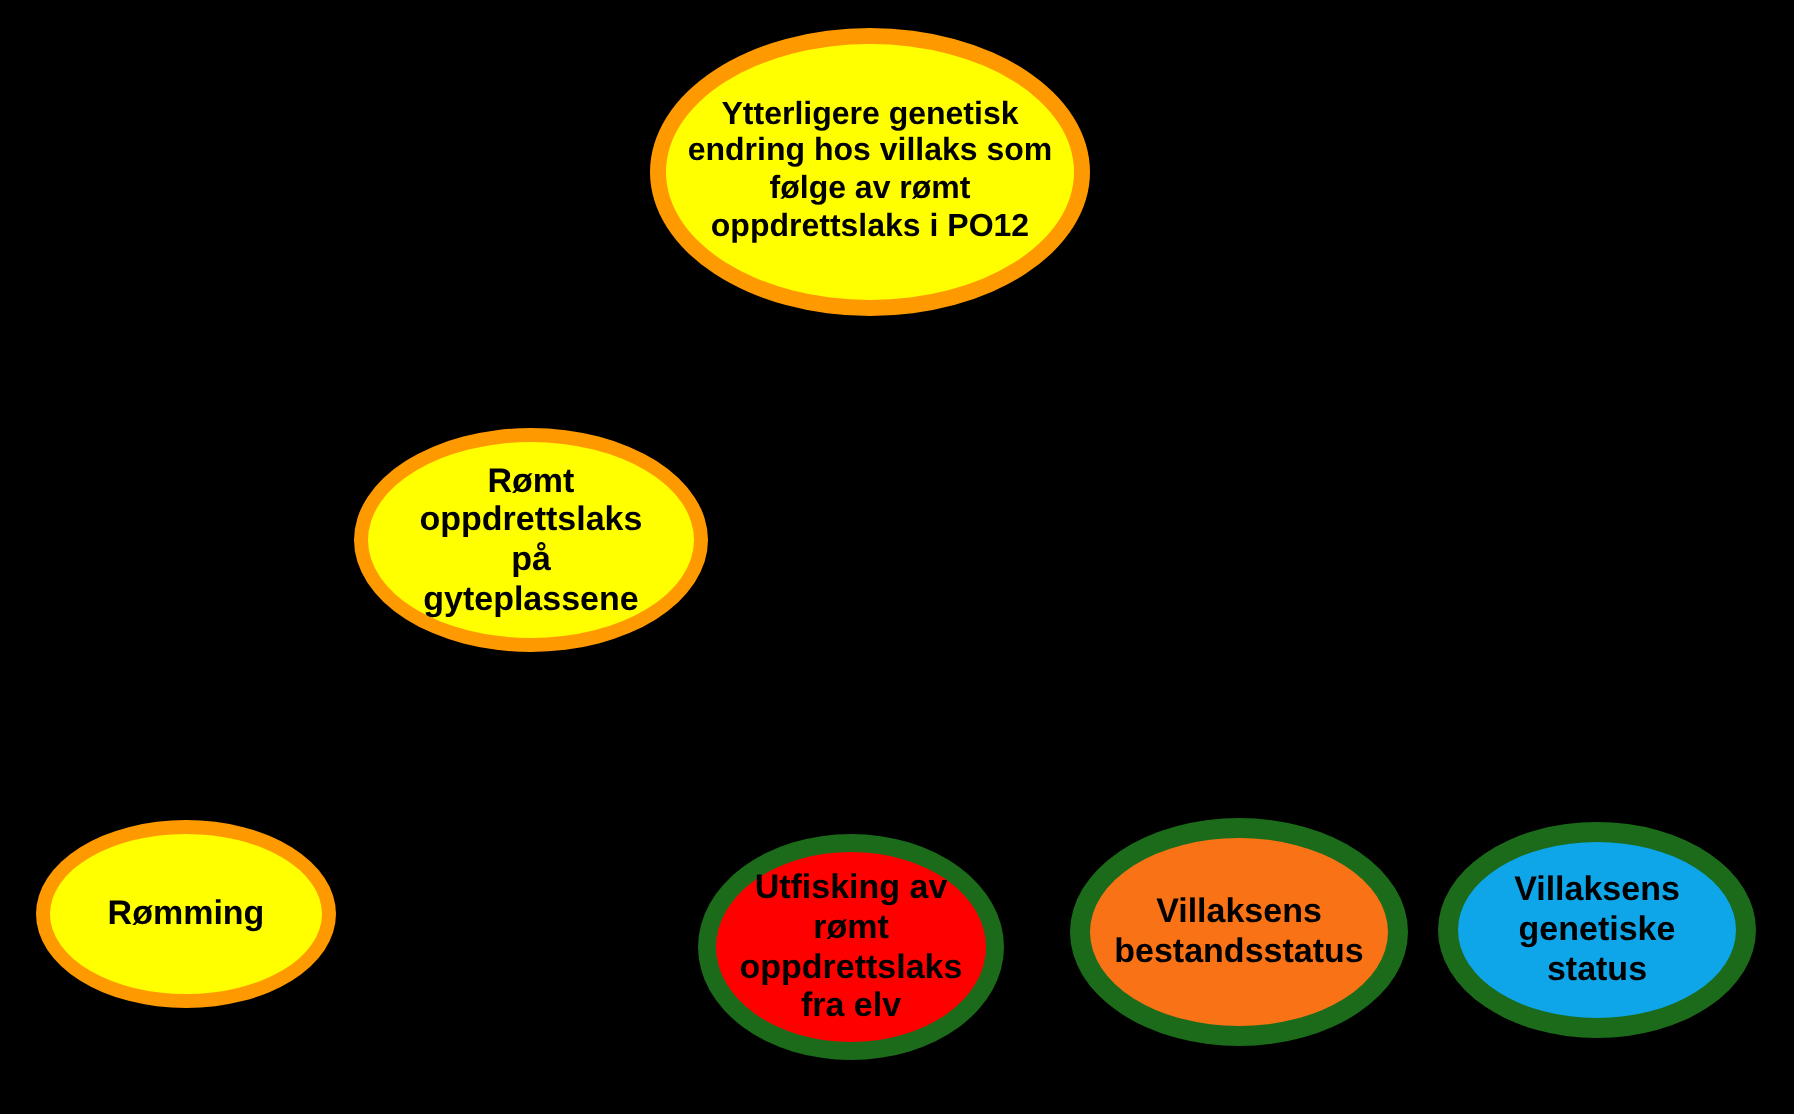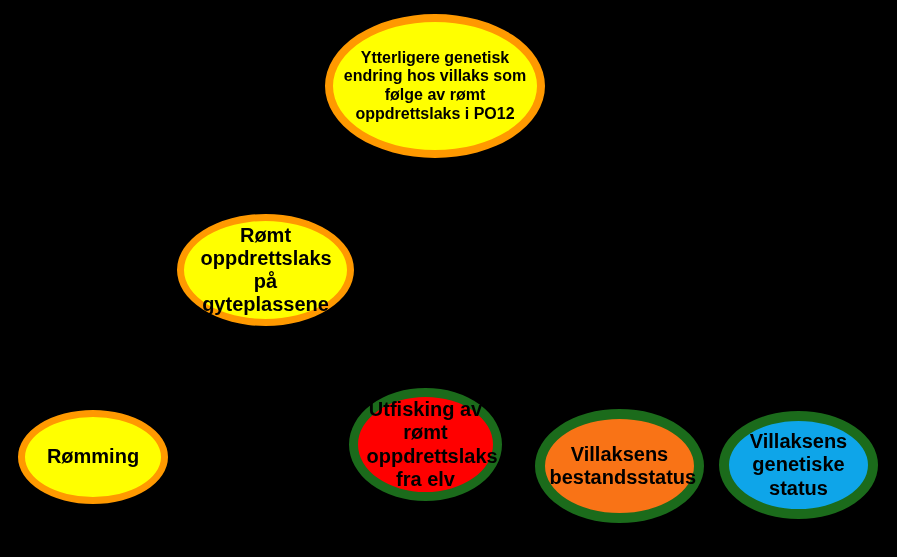--- a/index.html
+++ b/index.html
@@ -25,36 +25,36 @@
     box-sizing: border-box;
     border-style: solid;
     border-radius: 50%;
     display: flex;
     align-items: center;
     justify-content: center;
     text-align: center;
     font-weight: bold;
     color: #000000;
     line-height: 1.16;
-    font-size: 20px;
+    font-size: 17px;
   }
   .label { display: block; }
 
   
   .n0 { left: 325px; top: 14px;  width: 220px; height: 144px; border-width: 8px;  font-size: 16px; }
   .n0 .label { width: 185px; }
   .n1 { left: 177px; top: 214px; width: 177px; height: 112px; border-width: 7px; }
   .n1 .label { width: 130px; }
   .n2 { left: 541px; top: 211px; width: 173px; height: 113px; border-width: 8px; }
   .n2 .label { width: 150px; }
   .n3 { left: 18px;  top: 410px; width: 150px; height: 94px;  border-width: 7px; }
   .n3 .label { width: 120px; }
   .n4 { left: 176px; top: 408px; width: 159px; height: 104px; border-width: 7px; }
   .n4 .label { width: 122px; }
-  .n5 { left: 349px; top: 388px; width: 153px; height: 113px; border-width: 9px; }
+  .n5 { left: 349px; top: 417px; width: 153px; height: 113px; border-width: 9px; }
   .n5 .label { width: 118px; }
   .n6 { left: 535px; top: 409px; width: 169px; height: 114px; border-width: 10px; }
   .n6 .label { width: 140px; }
   .n7 { left: 719px; top: 411px; width: 159px; height: 108px; border-width: 10px; }
   .n7 .label { width: 105px; }
 </style>
 </head>
 <body style="background: rgb(0, 0, 0);">
 
 <div class="canvas">

